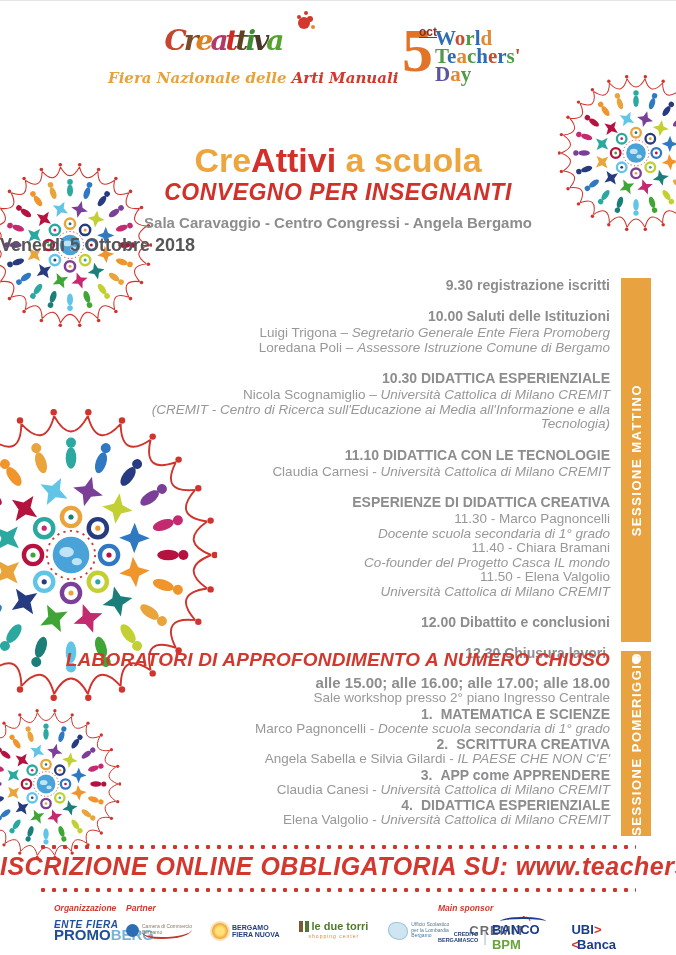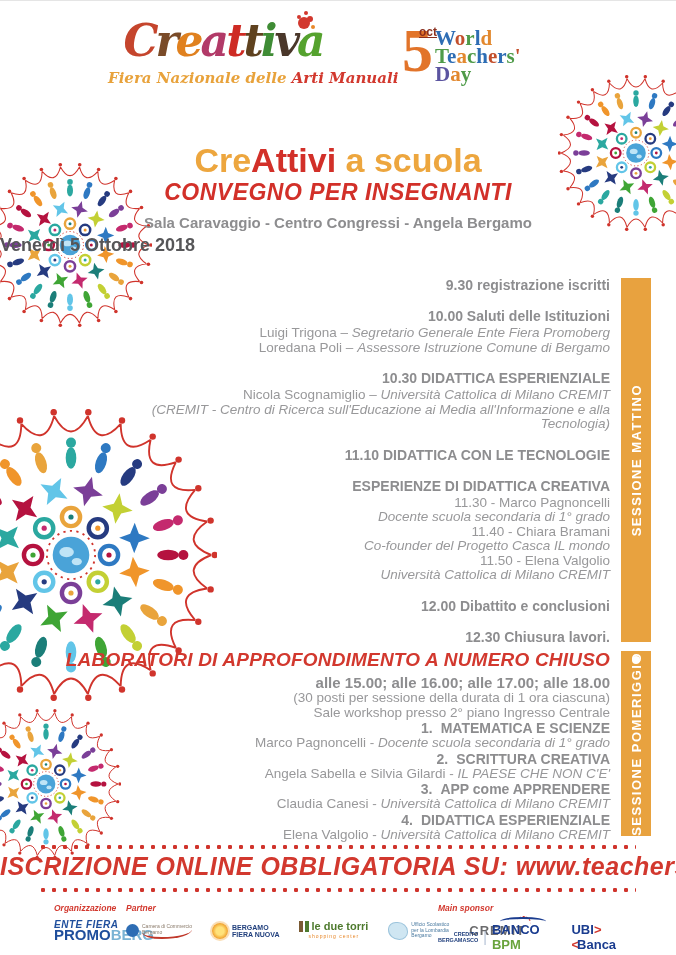--- a/index.html
+++ b/index.html
@@ -4,21 +4,21 @@
 <style>
   html,body{margin:0;padding:0;background:#fff;}
   .page{position:relative;width:676px;height:955px;background:#fff;overflow:hidden;
         font-family:"Liberation Sans",sans-serif;border-top:1px solid #e5e5e5;}
   .mandala{position:absolute;z-index:0;}
   .layer{position:absolute;z-index:2;}
 
   
   .creattiva{left:108px;top:14px;width:230px;text-align:center;}
   .wordmark{font-family:"DejaVu Serif",serif;font-style:italic;font-weight:bold;
-            font-size:44px;line-height:52px;letter-spacing:-3px;position:relative;}
+            font-size:28px;line-height:52px;letter-spacing:-3px;position:relative;}
   .splat{position:absolute;right:28px;top:2px;width:12px;height:12px;border-radius:50%;
          background:#d2382e;box-shadow:6px -4px 0 -3px #d2382e,-5px -6px 0 -4px #d2382e,
          9px 4px 0 -4px #e8882a,2px -10px 0 -4px #d2382e;}
   .tagline{font-family:"DejaVu Serif",serif;font-style:italic;font-weight:bold;
            font-size:15px;color:#e8a23b;margin-top:2px;white-space:nowrap;}
   .tagline .red{color:#d2382e;}
   .wtd{left:402px;top:20px;display:flex;}
   .wtd-five{font-size:62px;line-height:58px;font-weight:bold;color:#e2742a;
             font-family:"Liberation Serif",serif;}
   .wtd-oct{font-size:12px;font-weight:bold;color:#8b2f1e;margin:4px 0 0 -14px;text-decoration:underline;}
@@ -811,20 +811,21 @@
         <div class="sch-line"><span>Luigi Trigona – </span><span class="seg-i">Segretario Generale Ente Fiera Promoberg</span></div>
         <div class="sch-line"><span>Loredana Poli – </span><span class="seg-i">Assessore Istruzione Comune di Bergamo</span></div>
       </div>
       <div class="sch-block">
         <div class="sch-head">10.30 DIDATTICA ESPERIENZIALE</div>
         <div class="sch-line"><span>Nicola Scognamiglio – </span><span class="seg-i">Università Cattolica di Milano CREMIT</span></div>
         <div class="sch-line"><span class="seg-i">(CREMIT - Centro di Ricerca sull'Educazione ai Media all'Informazione e alla Tecnologia)</span></div>
       </div>
       <div class="sch-block">
         <div class="sch-head">11.10 DIDATTICA CON LE TECNOLOGIE</div>
+        <div class="sch-line"><span>Claudia Carnesi - </span><span class="seg-i">Università Cattolica di Milano CREMIT</span></div>
       </div>
       <div class="sch-block">
         <div class="sch-head">ESPERIENZE DI DIDATTICA CREATIVA</div>
         <div class="sch-line"><span>11.30 - Marco Pagnoncelli</span></div>
         <div class="sch-line"><span class="seg-i">Docente scuola secondaria di 1° grado</span></div>
         <div class="sch-line"><span>11.40 - Chiara Bramani</span></div>
         <div class="sch-line"><span class="seg-i">Co-founder del Progetto Casca IL mondo</span></div>
         <div class="sch-line"><span>11.50 - Elena Valgolio</span></div>
         <div class="sch-line"><span class="seg-i">Università Cattolica di Milano CREMIT</span></div>
       </div>
@@ -840,21 +841,20 @@
     <span class="vlabel">SESSIONE MATTINO</span>
   </div>
   <div class="bar bar-pomeriggio">
     <span class="bar-dot"></span>
     <span class="vlabel">SESSIONE POMERIGGIO</span>
   </div>
 
   <div class="layer afternoon">
     <div class="aft-title">LABORATORI DI APPROFONDIMENTO A NUMERO CHIUSO</div>
     <div class="aft-times">alle 15.00; alle 16.00; alle 17.00; alle 18.00</div>
-    <div class="aft-note">(30 posti per sessione della durata di 1 ora ciascuna)</div>
     <div class="aft-note">Sale workshop presso 2° piano Ingresso Centrale</div>
     <div id="workshops">
         <div class="ws-head"><span class="ws-num">1.</span><span>MATEMATICA E SCIENZE</span></div>
         <div class="ws-by"><span>Marco Pagnoncelli - </span><span class="seg-i">Docente scuola secondaria di 1° grado</span></div>
         <div class="ws-head"><span class="ws-num">2.</span><span>SCRITTURA CREATIVA</span></div>
         <div class="ws-by"><span>Angela Sabella e Silvia Gilardi - </span><span class="seg-i">IL PAESE CHE NON C'E'</span></div>
         <div class="ws-head"><span class="ws-num">3.</span><span>APP come APPRENDERE</span></div>
         <div class="ws-by"><span>Claudia Canesi - </span><span class="seg-i">Università Cattolica di Milano CREMIT</span></div>
         <div class="ws-head"><span class="ws-num">4.</span><span>DIDATTICA ESPERIENZIALE</span></div>
         <div class="ws-by"><span>Elena Valgolio - </span><span class="seg-i">Università Cattolica di Milano CREMIT</span></div>

